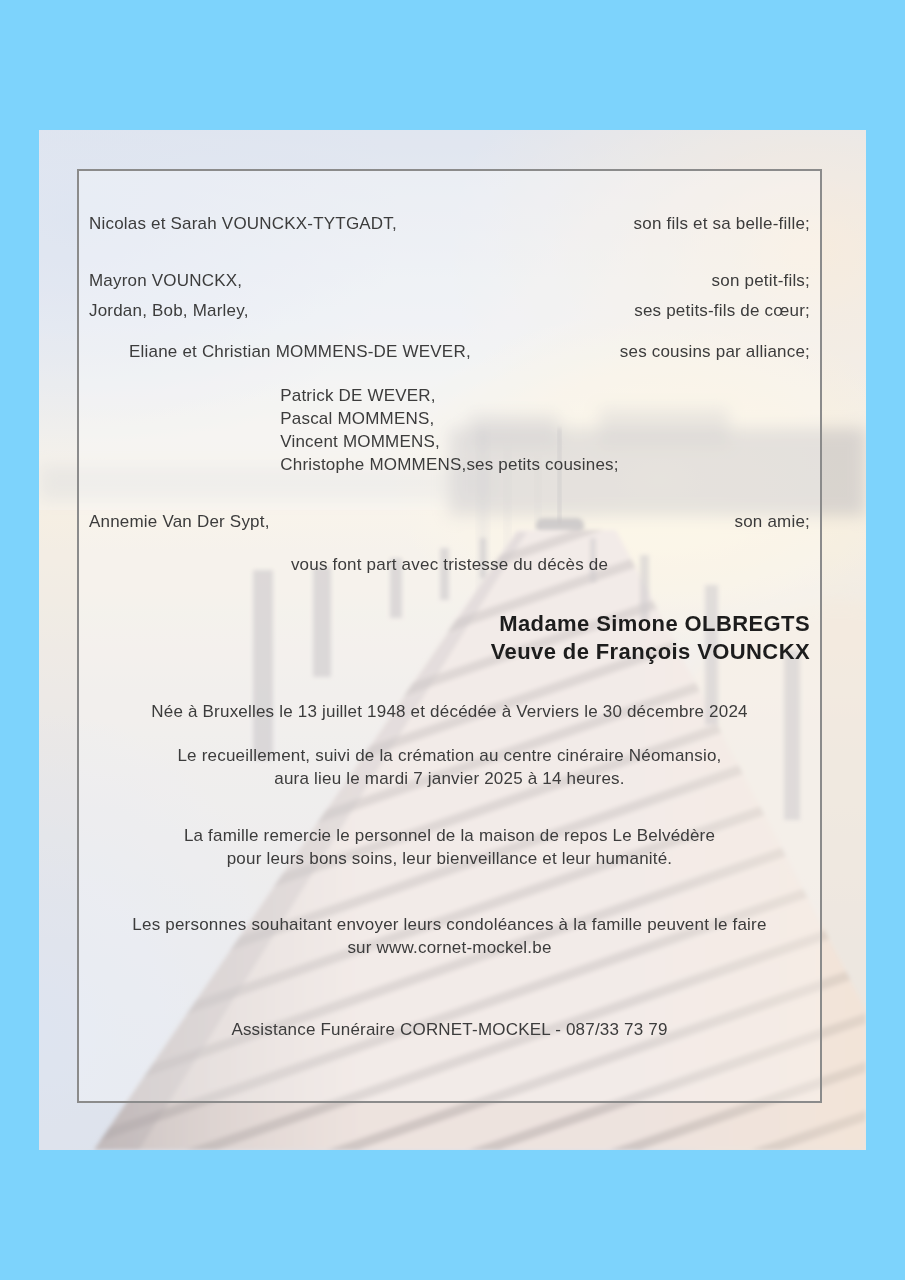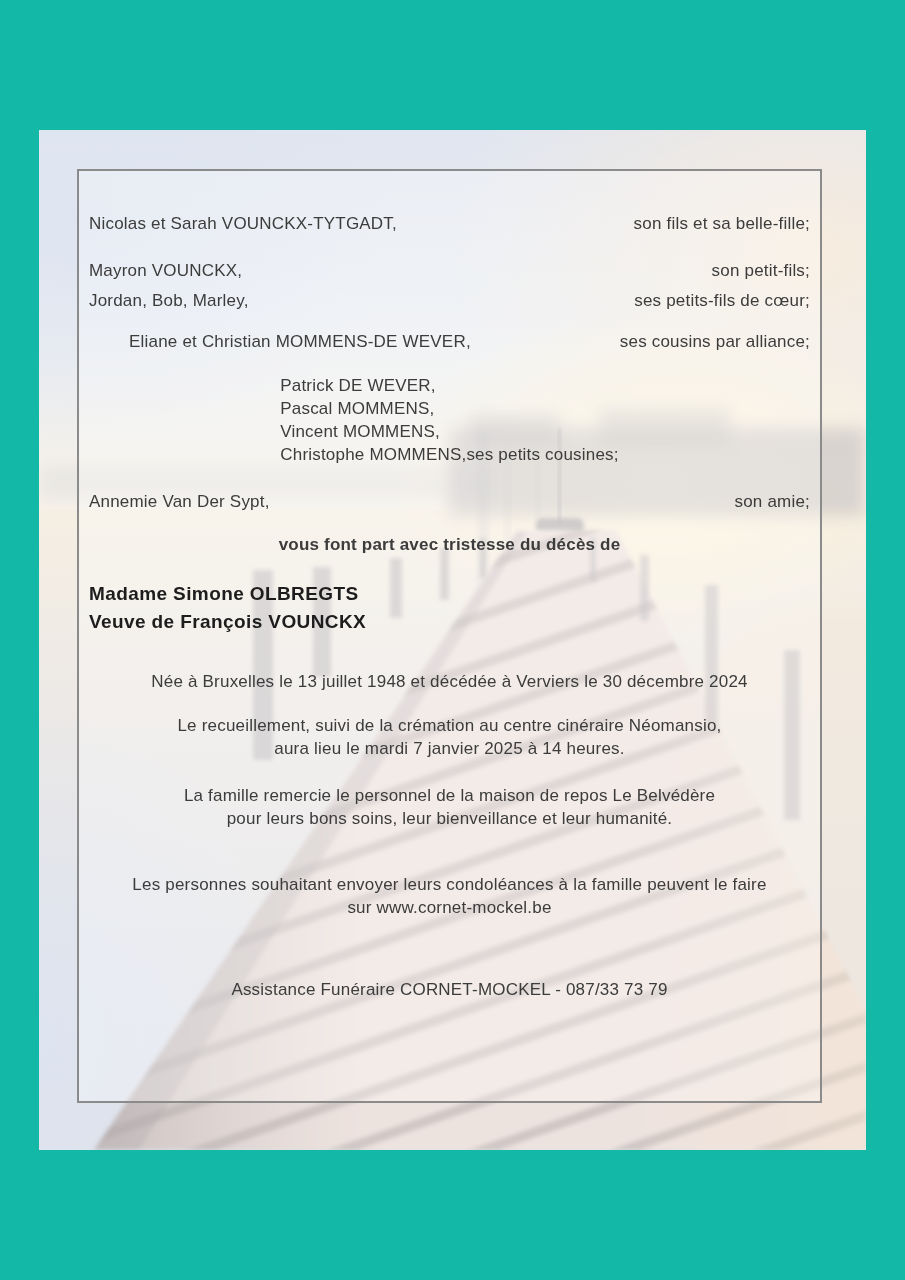--- a/index.html
+++ b/index.html
@@ -7,21 +7,21 @@
     padding: 0;
     background: #ffffff;
     width: 905px;
     height: 1280px;
     font-family: "Liberation Sans", sans-serif;
   }
   .page {
     position: relative;
     width: 905px;
     height: 1280px;
-    background: #14b8a6;
+    background: #7dd3fc;
     overflow: hidden;
   }
   .photo {
     position: absolute;
     left: 39px;
     top: 130px;
     width: 827px;
     height: 1020px;
     overflow: hidden;
   }
@@ -43,31 +43,31 @@
   }
   .pair {
     display: flex;
     justify-content: space-between;
     align-items: flex-end;
   }
   .names div { white-space: nowrap; }
   .relation { white-space: nowrap; text-align: right; }
   .centered { text-align: center; }
   .title-block {
-    text-align: left;
+    text-align: right;
     font-weight: bold;
-    font-size: 19px;
+    font-size: 22px;
     line-height: 28px;
     letter-spacing: 0.4px;
     color: #1d1d1d;
   }
   .mt18 { margin-top: 18px; margin-left: 40px; }
-  .mt20 { margin-top: 20px; font-weight: bold; }
+  .mt20 { margin-top: 20px; }
   .mt21 { margin-top: 21px; justify-content: center; }
-  .mt22 { margin-top: 24px; gap: 16px; }
+  .mt22 { margin-top: 34px; gap: 16px; }
   .mt23 { margin-top: 7px; }
   .mt24 { margin-top: 24px; }
   .mt34 { margin-top: 34px; text-align: center; }
   .mt43 { margin-top: 43px; }
   .mt59 { margin-top: 59px; }
 </style>
 </head>
 <body>
 
 <div class="page">

